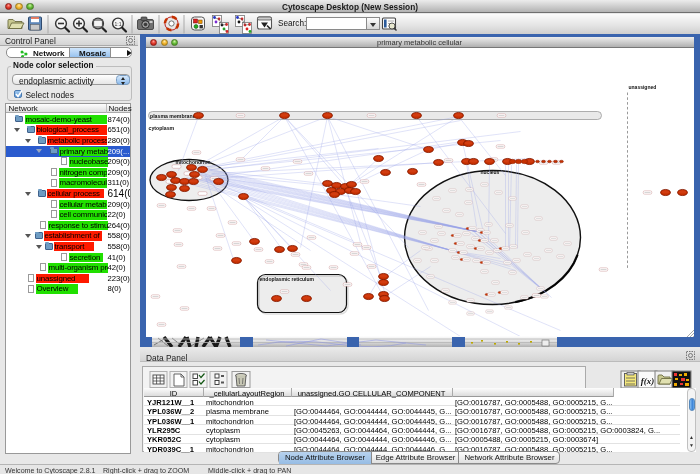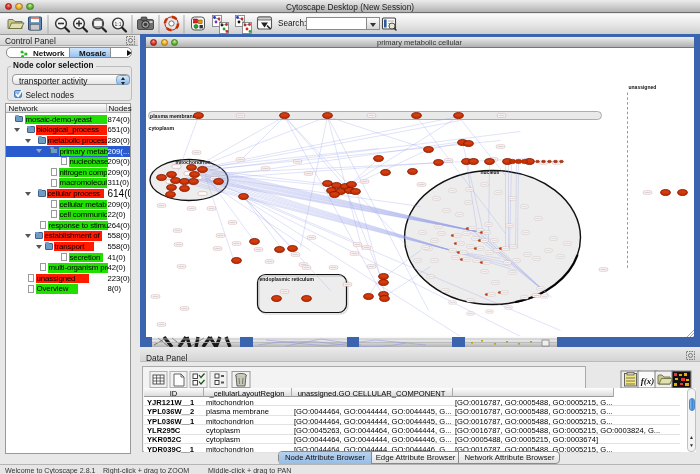--- a/index.html
+++ b/index.html
@@ -7,21 +7,21 @@
 .red { background:radial-gradient(circle at 50% 30%, #ff9890 0%, #e33e30 45%, #b01408 100%); border:0.5px solid #8a201a; }
 .yellow { background:radial-gradient(circle at 50% 30%, #ffe9a0 0%, #f0b32c 50%, #c88a10 100%); border:0.5px solid #9a7a20; }
 .green { background:radial-gradient(circle at 50% 30%, #c8f0a0 0%, #64bb36 50%, #3d8a1c 100%); border:0.5px solid #4a7a28; }
 </style></head>
 <body>
 
 <div class="abs" style="left:0;top:0;width:700px;height:12.5px;background:linear-gradient(#ececec,#d2d2d2 45%,#b2b2b2);border-bottom:1px solid #6f6f6f">
   <div class="abs light red" style="left:4.6px;top:2.6px"></div>
   <div class="abs light yellow" style="left:15.4px;top:2.6px"></div>
   <div class="abs light green" style="left:26.2px;top:2.6px"></div>
-  <div class="abs" style="left:0;top:1.5px;width:700px;text-align:center;font-size:8.3px;font-weight:normal;color:#1a1a1a">Cytoscape Desktop (New Session)</div>
+  <div class="abs" style="left:0;top:1.5px;width:700px;text-align:center;font-size:8.3px;font-weight:bold;color:#1a1a1a">Cytoscape Desktop (New Session)</div>
 </div>
 
 <div class="abs" style="left:0;top:13.5px;width:700px;height:21px;background:linear-gradient(#fbfbfb,#e3e3e3 60%,#cfcfcf);border-bottom:1px solid #9a9a9a">
 
 <svg width="700" height="23" viewBox="0 0 700 23" style="position:absolute;left:0;top:0">
 
  <g transform="translate(7,2.5)">
   <path d="M1 12 L1 4 Q1 3 2 3 L6 3 L8 5 L15 5 L15 12 Z" fill="#c8c890" stroke="#6b6b40" stroke-width="0.9"></path>
   <path d="M2 12 L4.5 6.5 L17 6.5 L14 12 Z" fill="#e0e0b0" stroke="#6b6b40" stroke-width="0.9"></path>
  </g>
@@ -155,21 +155,21 @@
       </svg>
     <span class="abs" style="left:26px;top:1px;font-size:8px;font-weight:bold;color:#111">Network</span>
     <span class="abs" style="left:72px;top:1px;font-size:8px;font-weight:bold;color:#111">Mosaic</span>
     <div class="abs" style="left:120px;top:2.2px;width:0;height:0;border-top:3.2px solid transparent;border-bottom:3.2px solid transparent;border-left:5px solid #111"></div>
   </div>
 
   <div class="abs" style="left:7px;top:31px;width:125px;height:35px;border:1px solid #bdbdbd;border-radius:3px"></div>
   <span class="abs" style="left:11px;top:26.5px;background:#e8e8e8;font-size:8.2px;font-weight:bold;color:#111;padding:0 2px">Node color selection</span>
 
   <div class="abs" style="left:12px;top:39.8px;width:118px;height:10.4px;background:linear-gradient(#fff,#e6e6e6);border:1px solid #999;border-radius:4px">
-    <span class="abs" style="left:6px;top:0.8px;font-size:8.4px;color:#111">transporter activity</span>
+    <span class="abs" style="left:6px;top:0.8px;font-size:8.4px;color:#111">endoplasmic activity</span>
     <div class="abs" style="left:103px;top:-0.5px;width:14px;height:10.4px;background:linear-gradient(#d6e8fa,#8cbbed);border:1px solid #7a9ec4;border-radius:3.5px">
       <div class="abs" style="left:4px;top:1.6px;width:0;height:0;border-left:2.8px solid transparent;border-right:2.8px solid transparent;border-bottom:3.2px solid #222"></div>
       <div class="abs" style="left:4px;top:6px;width:0;height:0;border-left:2.8px solid transparent;border-right:2.8px solid transparent;border-top:3.2px solid #222"></div>
     </div>
   </div>
 
   <div class="abs" style="left:14px;top:55.5px;width:8px;height:8px;background:linear-gradient(#9ec7ef,#5d97d6);border:1px solid #4a7ab0;border-radius:2px">
     <svg width="10" height="10" style="position:absolute;left:-1px;top:-2.5px">
         <path d="M2 5 L4 7.5 L8 1.5" fill="none" stroke="#fff" stroke-width="1.6"></path>
       </svg>

